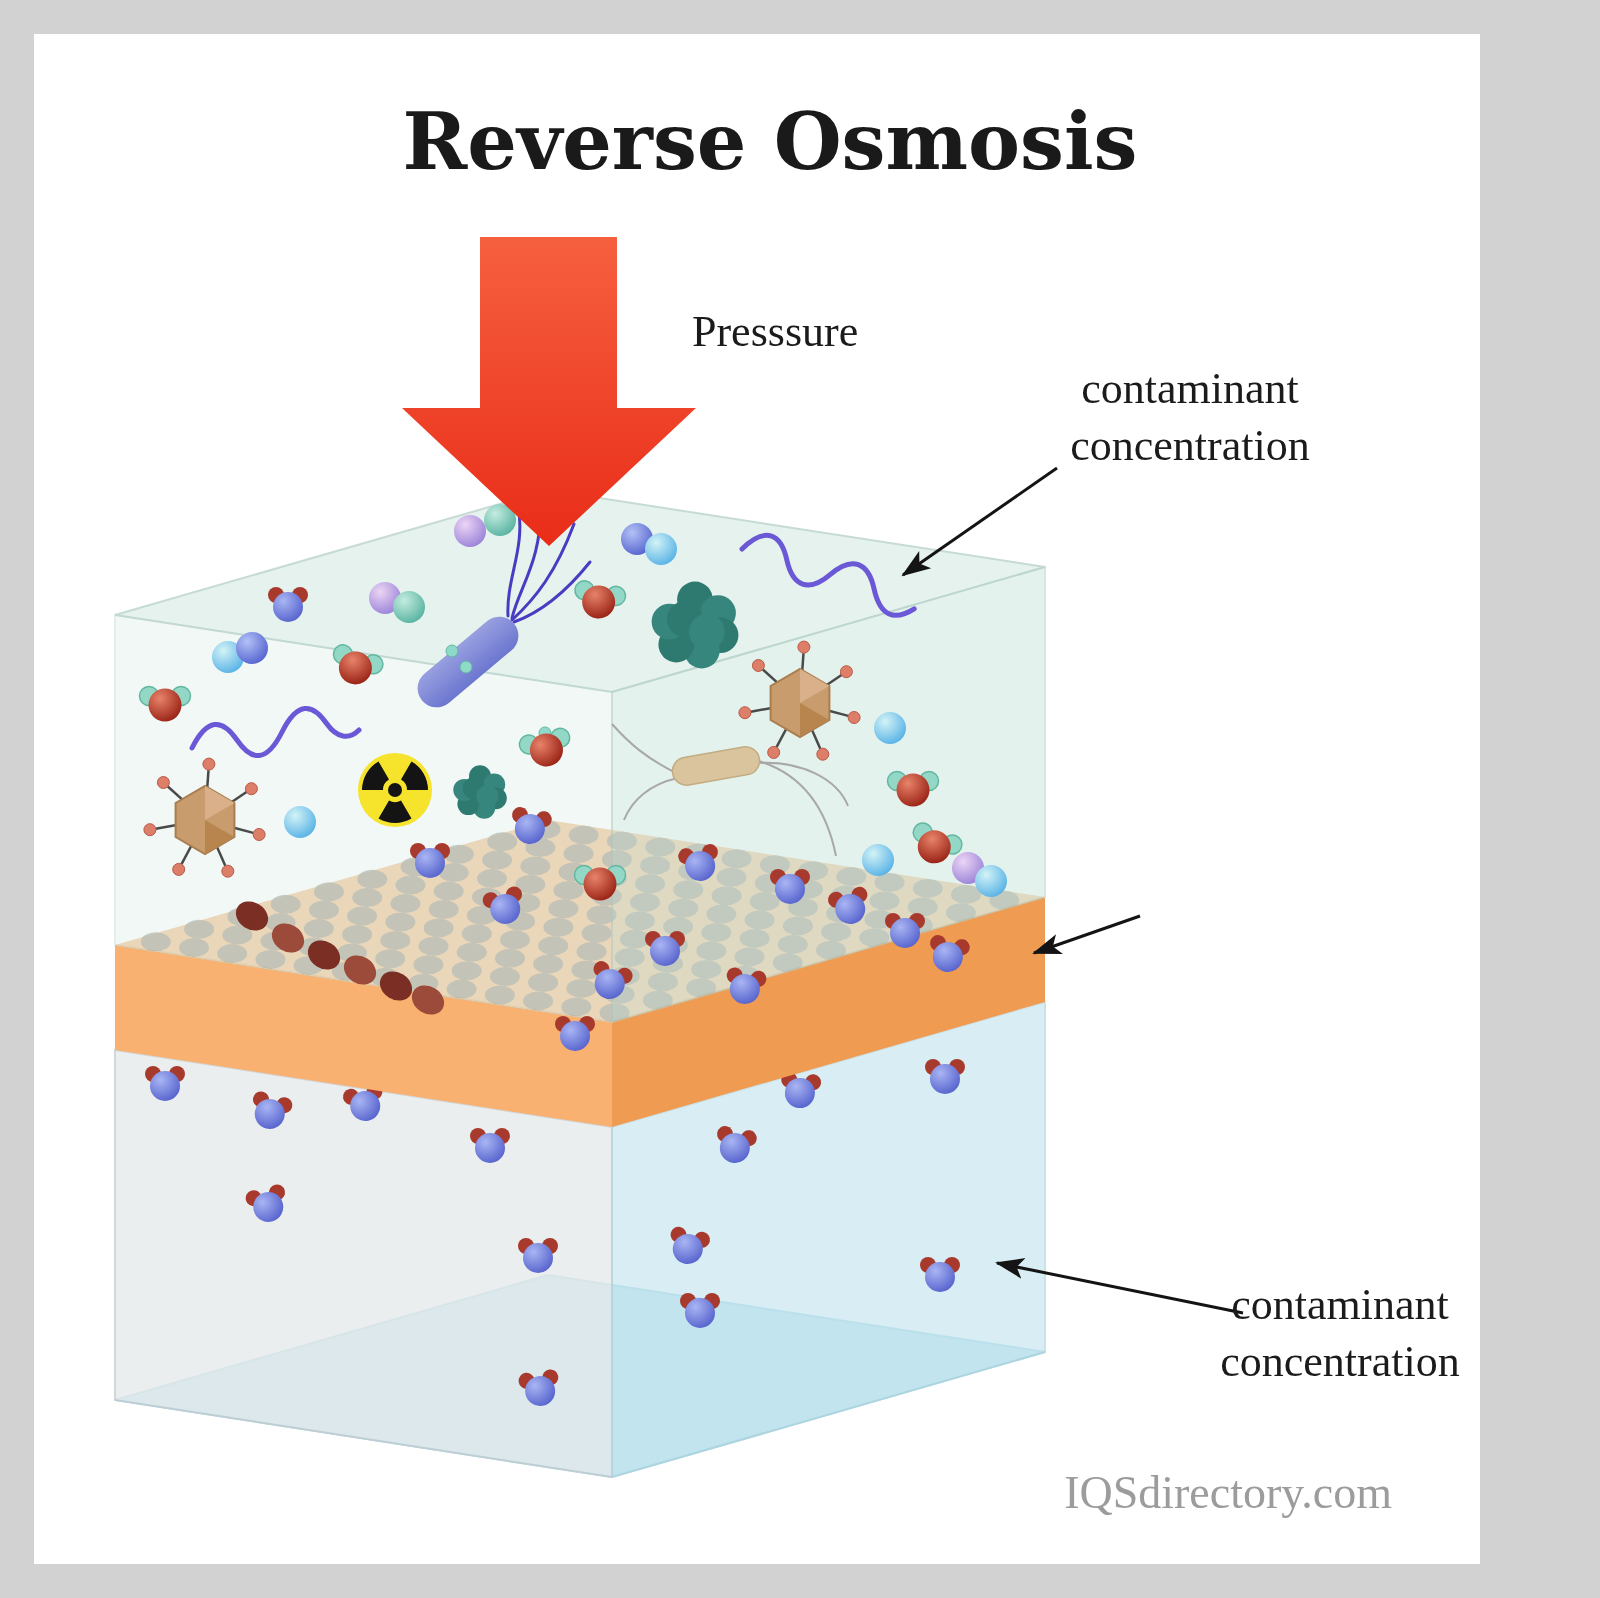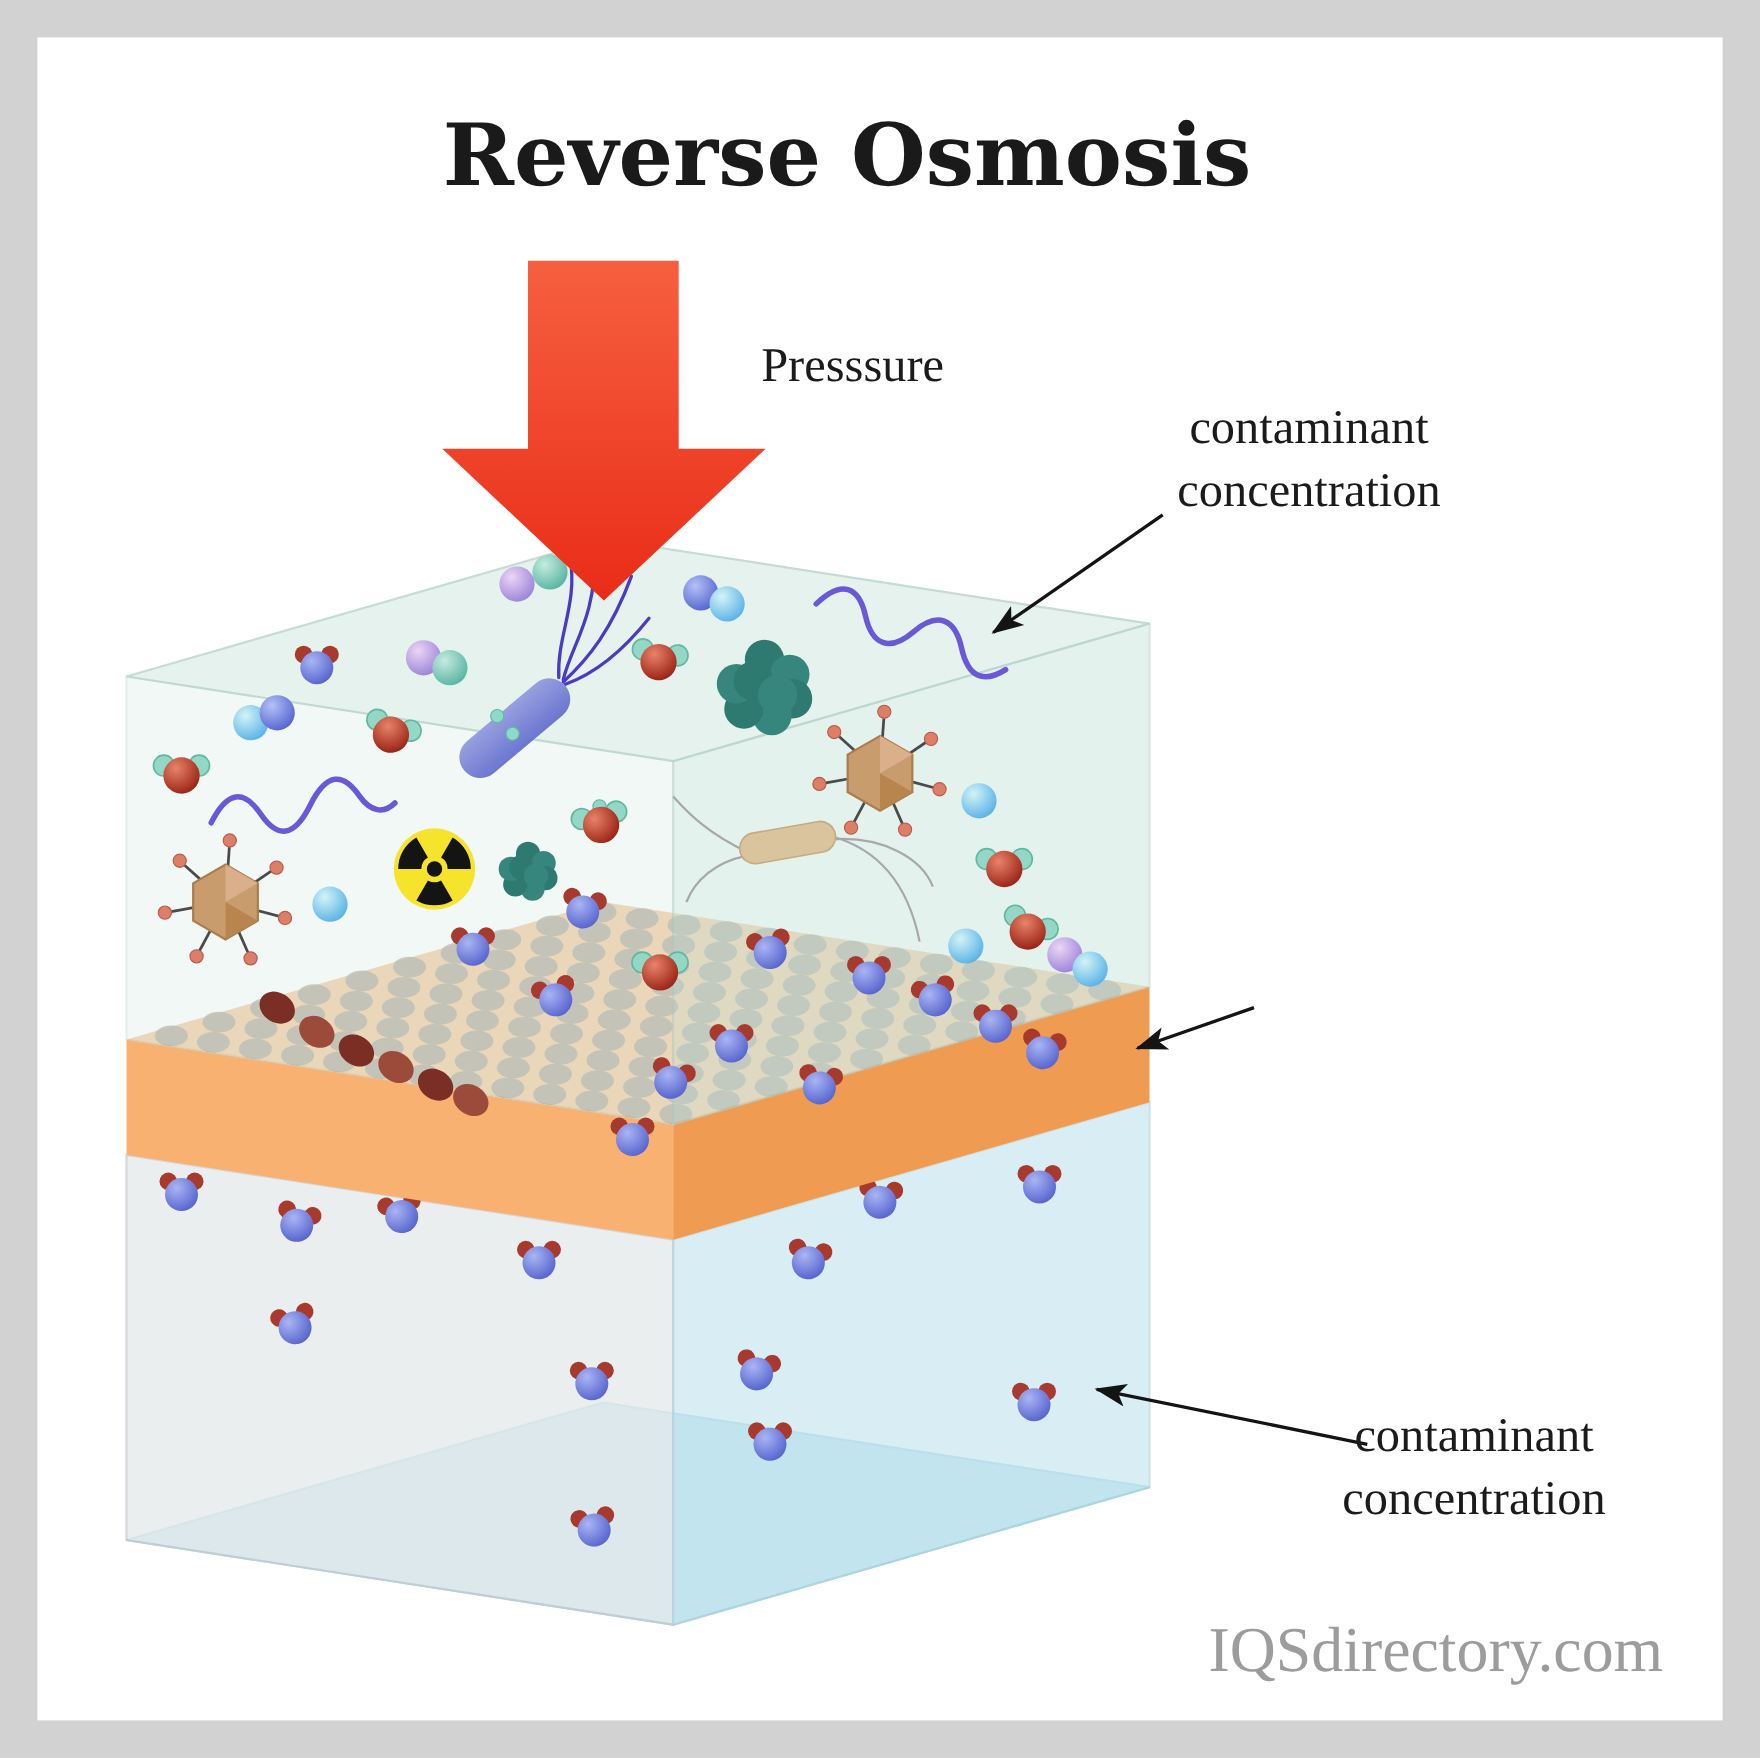--- a/index.html
+++ b/index.html
@@ -1,28 +1,28 @@
 <!DOCTYPE html>
 <html><head>
 <meta charset="utf-8">
 <style>
   *{margin:0;padding:0;box-sizing:border-box}
   body{background:#d2d2d2;font-family:"Liberation Serif",serif;}
-  .canvas{position:relative;width:1600px;height:1598px;background:#d2d2d2;overflow:hidden}
+  .canvas{position:relative;width:1480px;height:1598px;background:#d2d2d2;overflow:hidden}
   .inner{position:absolute;left:34px;top:34px;width:1532px;height:1530px;background:#ffffff}
   svg.scene{position:absolute;left:0;top:0;width:1600px;height:1598px}
   .title{position:absolute;left:0;top:103px;width:1540px;text-align:center;
          font-family:"DejaVu Serif",serif;font-weight:700;font-size:78px;line-height:1;color:#1a1a1a}
   .label{position:absolute;font-size:44px;color:#1b1b1b;line-height:1.3;text-align:center;
          font-family:"Liberation Serif",serif}
   .label-pressure{left:692px;top:303px;text-align:left}
   .label-high{left:1030px;top:360px;width:320px}
   .label-membrane{left:1093px;top:843px;width:340px}
   .label-lower{left:1180px;top:1276px;width:320px}
-  .watermark{position:absolute;right:88px;top:1466px;font-size:58px;color:#9c9c9c;
+  .watermark{position:absolute;right:88px;top:1466px;font-size:46px;color:#9c9c9c;
              font-family:"Liberation Serif",serif}
 </style>
 </head>
 <body>
 
 <div class="canvas">
   <div class="inner"></div>
 
   <svg id="scene" class="scene" viewBox="0 0 1600 1598">
     <defs>

